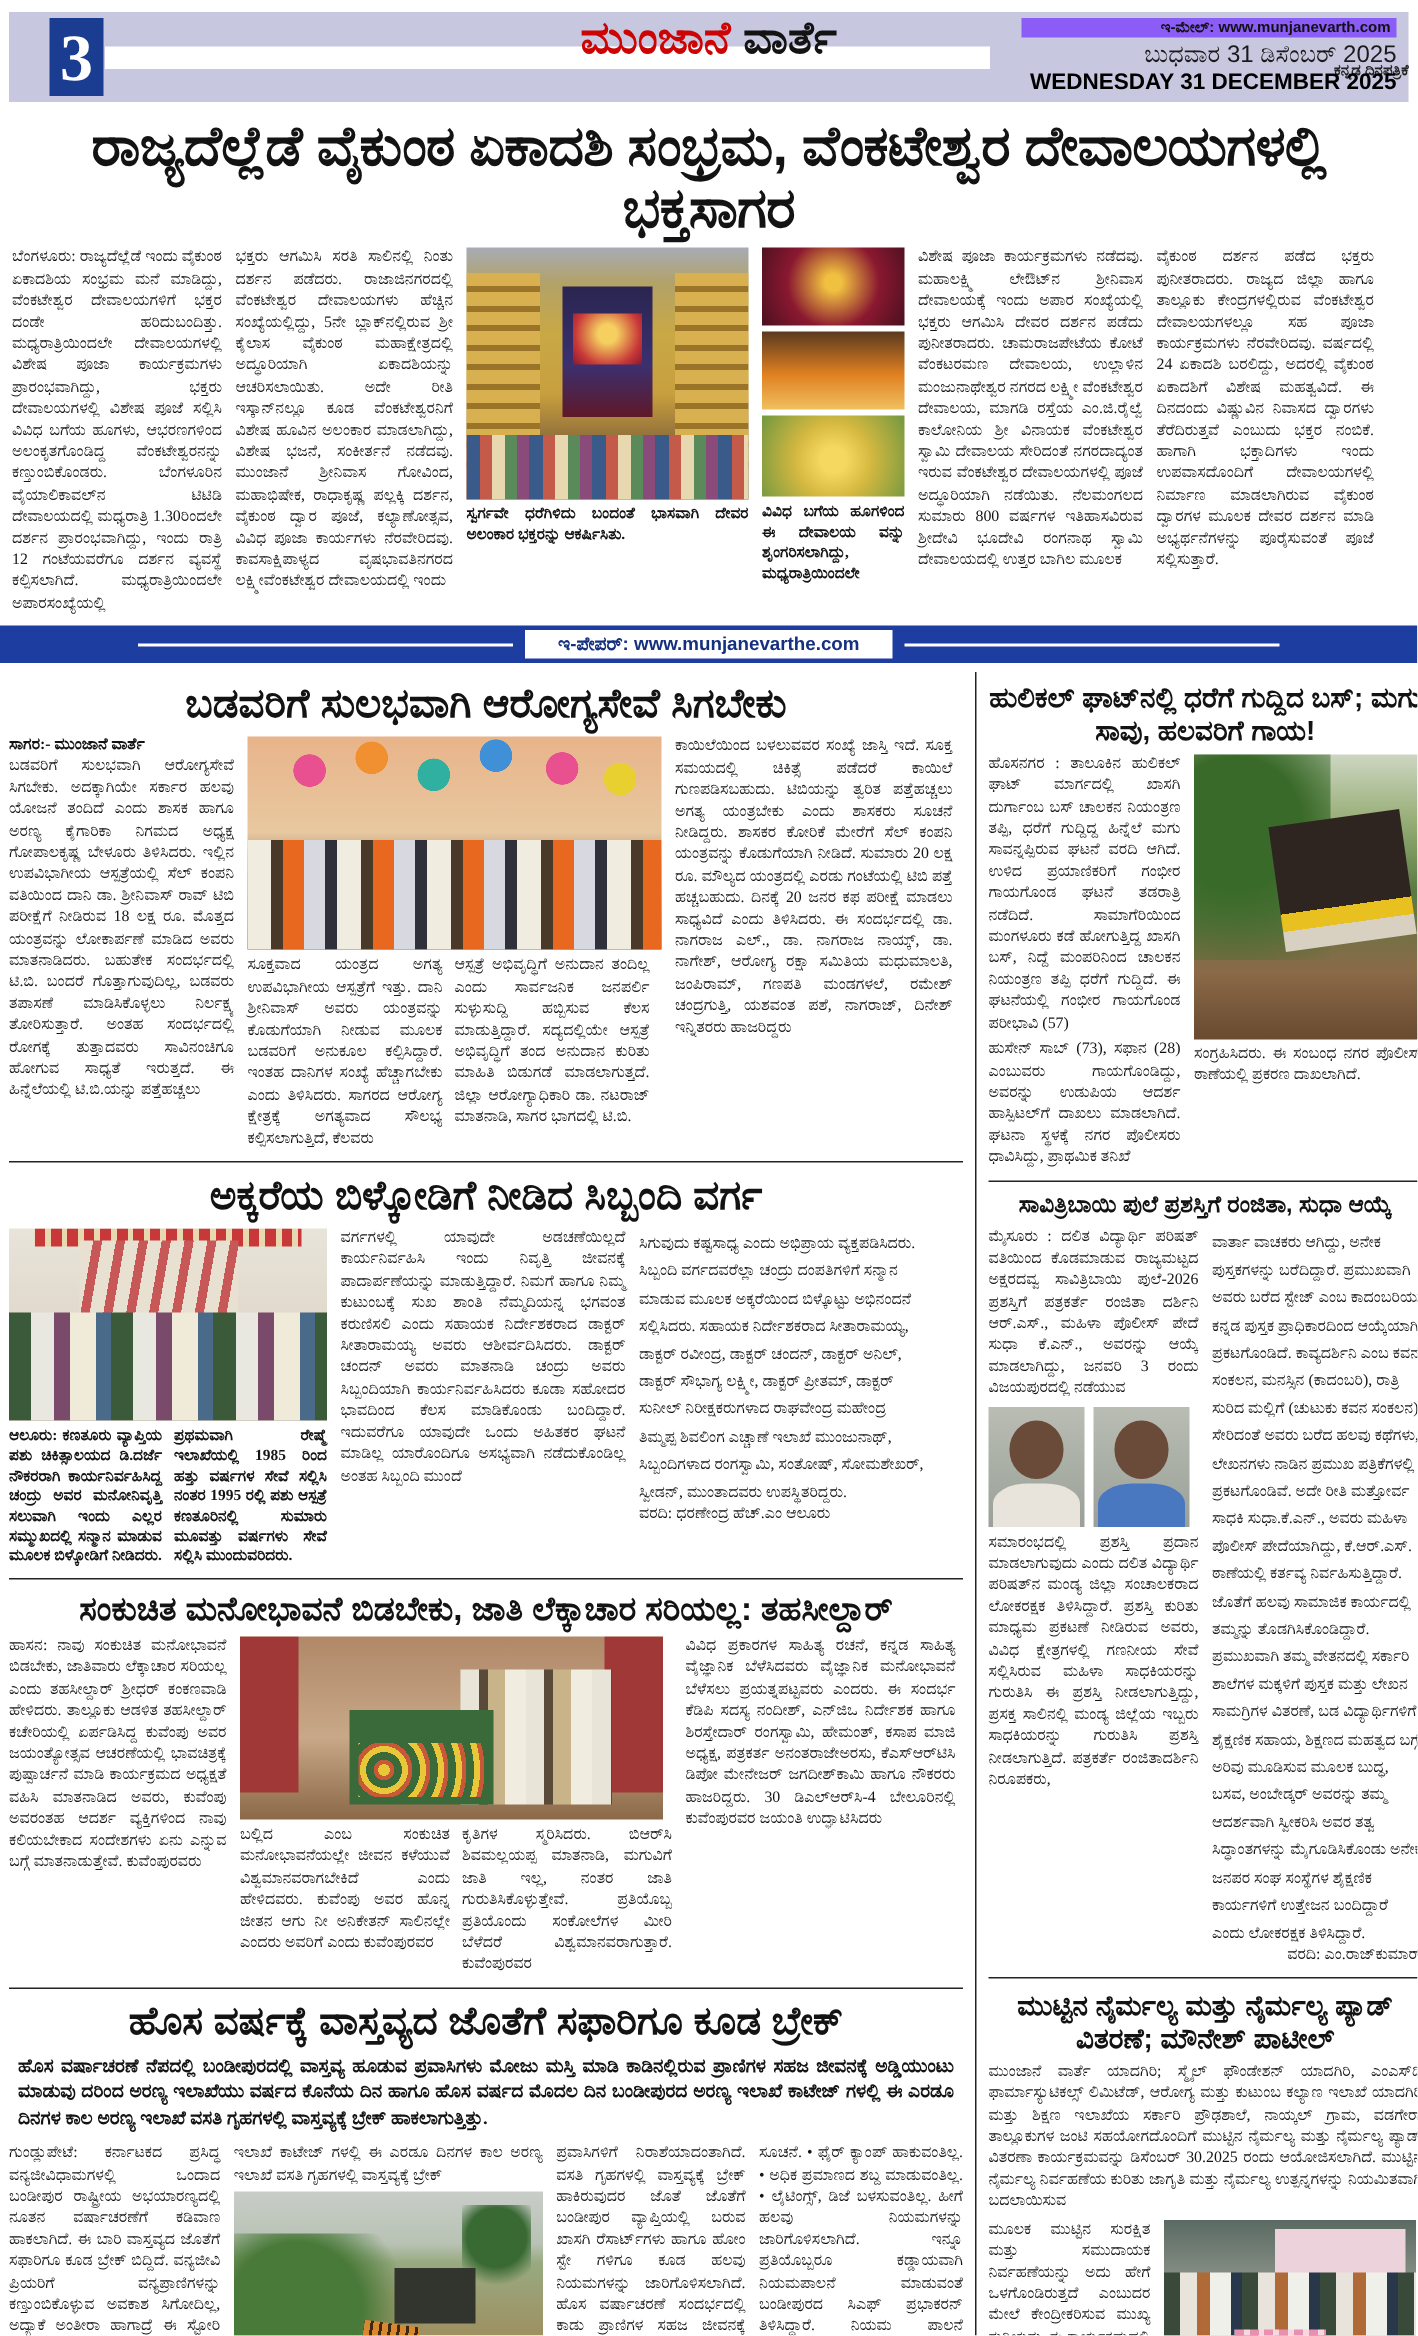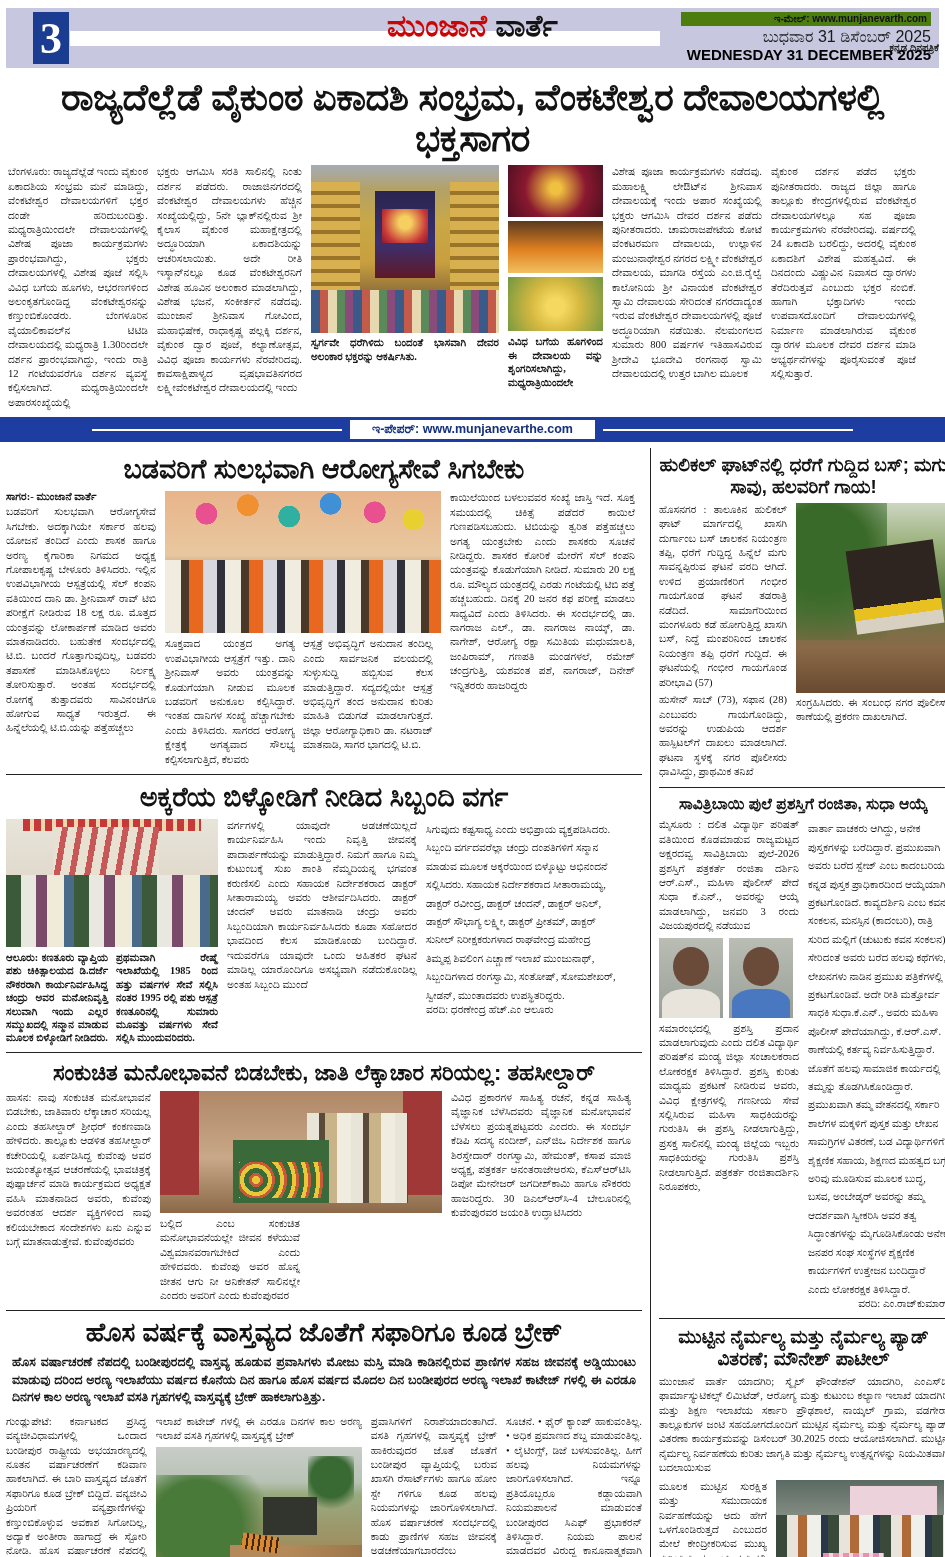--- a/index.html
+++ b/index.html
@@ -10,21 +10,21 @@
   .mast-stripe{position:absolute;left:64px;top:23px;width:590px;height:15px;background:#ffffff;}
   .pageno{position:absolute;left:27px;top:4px;width:36px;height:52px;background:#1b3d91;
           color:#fff;font-family:"Liberation Serif",serif;font-weight:bold;font-size:44px;
           display:flex;align-items:center;justify-content:center;}
   .mast-title{position:absolute;left:0;right:0;top:2px;text-align:center;
               font-family:"Liberation Sans","DejaVu Sans",sans-serif;font-weight:bold;font-size:30px;line-height:1.05;}
   .mast-title .red{color:#cc0403;}
   .mast-sub{text-align:right;font-size:10px;font-weight:bold;margin-top:1px;color:#222;}
   .mast-right{position:absolute;right:8px;top:4px;width:250px;text-align:right;
               font-family:"Liberation Sans",sans-serif;}
-  .mast-web{background:#4d7c0f;font-size:10px;font-weight:bold;padding:1px 4px;margin-bottom:2px;color:#111;}
+  .mast-web{background:#8b5cf6;font-size:10px;font-weight:bold;padding:1px 4px;margin-bottom:2px;color:#111;}
   .mast-date-kn{font-size:16px;font-weight:normal;color:#1a1a1a;}
   .mast-date-en{font-size:15px;font-weight:bold;color:#000;}
   
   .lead-headline{margin:10px 8px 6px 8px;font-family:"Liberation Sans","DejaVu Sans",sans-serif;
                  font-weight:bold;font-size:37px;line-height:1.1;text-align:center;letter-spacing:-0.5px;}
   .sec-headline{font-family:"Liberation Sans",sans-serif;font-weight:bold;text-align:center;margin:6px 0 6px 0;line-height:1.15;}
   
   .btxt{font-size:10.6px;line-height:1.36;text-align:justify;}
   .cap{font-size:10.3px;line-height:1.3;font-weight:bold;text-align:justify;}
   .dateline{font-size:10.6px;font-weight:bold;margin-bottom:2px;}
@@ -172,21 +172,21 @@
           <div class="w150">
             <div class="dateline">ಸಾಗರ:- ಮುಂಜಾನೆ ವಾರ್ತೆ</div>
             <div class="btxt">ಬಡವರಿಗೆ ಸುಲಭವಾಗಿ ಆರೋಗ್ಯಸೇವೆ ಸಿಗಬೇಕು. ಅದಕ್ಕಾಗಿಯೇ ಸರ್ಕಾರ ಹಲವು ಯೋಜನೆ ತಂದಿದೆ ಎಂದು ಶಾಸಕ ಹಾಗೂ ಅರಣ್ಯ ಕೈಗಾರಿಕಾ ನಿಗಮದ ಅಧ್ಯಕ್ಷ ಗೋಪಾಲಕೃಷ್ಣ ಬೇಳೂರು ತಿಳಿಸಿದರು. ಇಲ್ಲಿನ ಉಪವಿಭಾಗೀಯ ಆಸ್ಪತ್ರೆಯಲ್ಲಿ ಸೆಲ್ ಕಂಪನಿ ವತಿಯಿಂದ ದಾನಿ ಡಾ. ಶ್ರೀನಿವಾಸ್ ರಾವ್ ಟಿಬಿ ಪರೀಕ್ಷೆಗೆ ನೀಡಿರುವ 18 ಲಕ್ಷ ರೂ. ಮೊತ್ತದ ಯಂತ್ರವನ್ನು ಲೋಕಾರ್ಪಣೆ ಮಾಡಿದ ಅವರು ಮಾತನಾಡಿದರು. ಬಹುತೇಕ ಸಂದರ್ಭದಲ್ಲಿ ಟಿ.ಬಿ. ಬಂದರೆ ಗೊತ್ತಾಗುವುದಿಲ್ಲ, ಬಡವರು ತಪಾಸಣೆ ಮಾಡಿಸಿಕೊಳ್ಳಲು ನಿರ್ಲಕ್ಷ್ಯ ತೋರಿಸುತ್ತಾರೆ. ಅಂತಹ ಸಂದರ್ಭದಲ್ಲಿ ರೋಗಕ್ಕೆ ತುತ್ತಾದವರು ಸಾವಿನಂಚಿಗೂ ಹೋಗುವ ಸಾಧ್ಯತೆ ಇರುತ್ತದೆ. ಈ ಹಿನ್ನೆಲೆಯಲ್ಲಿ ಟಿ.ಬಿ.ಯನ್ನು ಪತ್ತೆಹಚ್ಚಲು</div>
           </div>
           <div>
             <div class="photo ph-balloons">
               <div class="people"></div>
             </div>
             <div class="subcols">
               <div class="w130 btxt">ಸೂಕ್ತವಾದ ಯಂತ್ರದ ಅಗತ್ಯ ಉಪವಿಭಾಗೀಯ ಆಸ್ಪತ್ರೆಗೆ ಇತ್ತು. ದಾನಿ ಶ್ರೀನಿವಾಸ್ ಅವರು ಯಂತ್ರವನ್ನು ಕೊಡುಗೆಯಾಗಿ ನೀಡುವ ಮೂಲಕ ಬಡವರಿಗೆ ಅನುಕೂಲ ಕಲ್ಪಿಸಿದ್ದಾರೆ. ಇಂತಹ ದಾನಿಗಳ ಸಂಖ್ಯೆ ಹೆಚ್ಚಾಗಬೇಕು ಎಂದು ತಿಳಿಸಿದರು. ಸಾಗರದ ಆರೋಗ್ಯ ಕ್ಷೇತ್ರಕ್ಕೆ ಅಗತ್ಯವಾದ ಸೌಲಭ್ಯ ಕಲ್ಪಿಸಲಾಗುತ್ತಿದೆ, ಕೆಲವರು</div>
-              <div class="w130 btxt">ಆಸ್ಪತ್ರೆ ಅಭಿವೃದ್ಧಿಗೆ ಅನುದಾನ ತಂದಿಲ್ಲ ಎಂದು ಸಾರ್ವಜನಿಕ ವಲಯದಲ್ಲಿ ಸುಳ್ಳುಸುದ್ದಿ ಹಬ್ಬಿಸುವ ಕೆಲಸ ಮಾಡುತ್ತಿದ್ದಾರೆ. ಸದ್ಯದಲ್ಲಿಯೇ ಆಸ್ಪತ್ರೆ ಅಭಿವೃದ್ಧಿಗೆ ತಂದ ಅನುದಾನ ಕುರಿತು ಮಾಹಿತಿ ಬಿಡುಗಡೆ ಮಾಡಲಾಗುತ್ತದೆ. ಜಿಲ್ಲಾ ಆರೋಗ್ಯಾಧಿಕಾರಿ ಡಾ. ನಟರಾಜ್ ಮಾತನಾಡಿ, ಸಾಗರ ಭಾಗದಲ್ಲಿ ಟಿ.ಬಿ.</div>
+              <div class="w130 btxt">ಆಸ್ಪತ್ರೆ ಅಭಿವೃದ್ಧಿಗೆ ಅನುದಾನ ತಂದಿಲ್ಲ ಎಂದು ಸಾರ್ವಜನಿಕ ಜನಪರ್ಲಿ ಸುಳ್ಳುಸುದ್ದಿ ಹಬ್ಬಿಸುವ ಕೆಲಸ ಮಾಡುತ್ತಿದ್ದಾರೆ. ಸದ್ಯದಲ್ಲಿಯೇ ಆಸ್ಪತ್ರೆ ಅಭಿವೃದ್ಧಿಗೆ ತಂದ ಅನುದಾನ ಕುರಿತು ಮಾಹಿತಿ ಬಿಡುಗಡೆ ಮಾಡಲಾಗುತ್ತದೆ. ಜಿಲ್ಲಾ ಆರೋಗ್ಯಾಧಿಕಾರಿ ಡಾ. ನಟರಾಜ್ ಮಾತನಾಡಿ, ಸಾಗರ ಭಾಗದಲ್ಲಿ ಟಿ.ಬಿ.</div>
             </div>
           </div>
           <div class="w185 btxt">ಕಾಯಿಲೆಯಿಂದ ಬಳಲುವವರ ಸಂಖ್ಯೆ ಜಾಸ್ತಿ ಇದೆ. ಸೂಕ್ತ ಸಮಯದಲ್ಲಿ ಚಿಕಿತ್ಸೆ ಪಡೆದರೆ ಕಾಯಿಲೆ ಗುಣಪಡಿಸಬಹುದು. ಟಿಬಿಯನ್ನು ತ್ವರಿತ ಪತ್ತೆಹಚ್ಚಲು ಅಗತ್ಯ ಯಂತ್ರಬೇಕು ಎಂದು ಶಾಸಕರು ಸೂಚನೆ ನೀಡಿದ್ದರು. ಶಾಸಕರ ಕೋರಿಕೆ ಮೇರೆಗೆ ಸೆಲ್ ಕಂಪನಿ ಯಂತ್ರವನ್ನು ಕೊಡುಗೆಯಾಗಿ ನೀಡಿದೆ. ಸುಮಾರು 20 ಲಕ್ಷ ರೂ. ಮೌಲ್ಯದ ಯಂತ್ರದಲ್ಲಿ ಎರಡು ಗಂಟೆಯಲ್ಲಿ ಟಿಬಿ ಪತ್ತೆ ಹಚ್ಚಬಹುದು. ದಿನಕ್ಕೆ 20 ಜನರ ಕಫ ಪರೀಕ್ಷೆ ಮಾಡಲು ಸಾಧ್ಯವಿದೆ ಎಂದು ತಿಳಿಸಿದರು. ಈ ಸಂದರ್ಭದಲ್ಲಿ ಡಾ. ನಾಗರಾಜ ಎಲ್., ಡಾ. ನಾಗರಾಜ ನಾಯ್ಕ್, ಡಾ. ನಾಗೇಶ್, ಆರೋಗ್ಯ ರಕ್ಷಾ ಸಮಿತಿಯ ಮಧುಮಾಲತಿ, ಜಂಪಿರಾಮ್, ಗಣಪತಿ ಮಂಡಗಳಲೆ, ರಮೇಶ್ ಚಂದ್ರಗುತ್ತಿ, ಯಶವಂತ ಪಶೆ, ನಾಗರಾಜ್, ದಿನೇಶ್ ಇನ್ನಿತರರು ಹಾಜರಿದ್ದರು</div>
         </div>
       </section>
 
       <hr class="hrule">
 
       <section>
         <h2 class="sec-headline h-farewell">ಅಕ್ಕರೆಯ ಬಿಳ್ಕೋಡಿಗೆ ನೀಡಿದ ಸಿಬ್ಬಂದಿ ವರ್ಗ</h2>
@@ -219,20 +219,21 @@
           <div>
             <div class="photo ph-memorial">
               <div class="curt1"></div>
               <div class="curt2"></div>
               <div class="people"></div>
               <div class="table"></div>
               <div class="flowers"></div>
             </div>
             <div class="subcols">
               <div class="w140 btxt">ಬಲ್ಲಿದ ಎಂಬ ಸಂಕುಚಿತ ಮನೋಭಾವನೆಯಲ್ಲೇ ಜೀವನ ಕಳೆಯುವೆ ವಿಶ್ವಮಾನವರಾಗಬೇಕಿದೆ ಎಂದು ಹೇಳಿದವರು. ಕುವೆಂಪು ಅವರ ಹೊನ್ನ ಜೀತನ ಆಗು ನೀ ಅನಿಕೇತನ್ ಸಾಲಿನಲ್ಲೇ ಎಂದರು ಅವರಿಗೆ ಎಂದು ಕುವೆಂಪುರವರ</div>
+              <div class="w140 btxt">ಕೃತಿಗಳ ಸ್ಮರಿಸಿದರು. ಬಿಆರ್‌ಸಿ ಶಿವಮಲ್ಲಯಪ್ಪ ಮಾತನಾಡಿ, ಮಗುವಿಗೆ ಜಾತಿ ಇಲ್ಲ, ನಂತರ ಜಾತಿ ಗುರುತಿಸಿಕೊಳ್ಳುತ್ತೇವೆ. ಪ್ರತಿಯೊಬ್ಬ ಪ್ರತಿಯೊಂದು ಸಂಕೋಲೆಗಳ ಮೀರಿ ಬೆಳೆದರೆ ವಿಶ್ವಮಾನವರಾಗುತ್ತಾರೆ. ಕುವೆಂಪುರವರ</div>
             </div>
           </div>
           <div class="w180 btxt">ವಿವಿಧ ಪ್ರಕಾರಗಳ ಸಾಹಿತ್ಯ ರಚನೆ, ಕನ್ನಡ ಸಾಹಿತ್ಯ ವೈಜ್ಞಾನಿಕ ಬೆಳೆಸಿದವರು ವೈಜ್ಞಾನಿಕ ಮನೋಭಾವನೆ ಬೆಳೆಸಲು ಪ್ರಯತ್ನಪಟ್ಟವರು ಎಂದರು. ಈ ಸಂದರ್ಭ ಕೆಡಿಪಿ ಸದಸ್ಯ ನಂದೀಶ್, ಎನ್‌ಜಿಒ ನಿರ್ದೇಶಕ ಹಾಗೂ ಶಿರಸ್ತೇದಾರ್ ರಂಗಸ್ವಾಮಿ, ಹೇಮಂತ್, ಕಸಾಪ ಮಾಜಿ ಅಧ್ಯಕ್ಷ, ಪತ್ರಕರ್ತ ಅನಂತರಾಜೇಅರಸು, ಕೆಎಸ್‌ಆರ್‌ಟಿಸಿ ಡಿಪೋ ಮೇನೇಜರ್ ಜಗದೀಶ್‌ಕಾಮಿ ಹಾಗೂ ನೌಕರರು ಹಾಜರಿದ್ದರು. 30 ಡಿಎಲ್‌ಆರ್‌ಸಿ-4 ಬೇಲೂರಿನಲ್ಲಿ ಕುವೆಂಪುರವರ ಜಯಂತಿ ಉದ್ಘಾಟಿಸಿದರು</div>
         </div>
       </section>
 
       <hr class="hrule">
 
       <section>
         <h2 class="sec-headline h-safari">ಹೊಸ ವರ್ಷಕ್ಕೆ ವಾಸ್ತವ್ಯದ ಜೊತೆಗೆ ಸಫಾರಿಗೂ ಕೂಡ ಬ್ರೇಕ್</h2>

